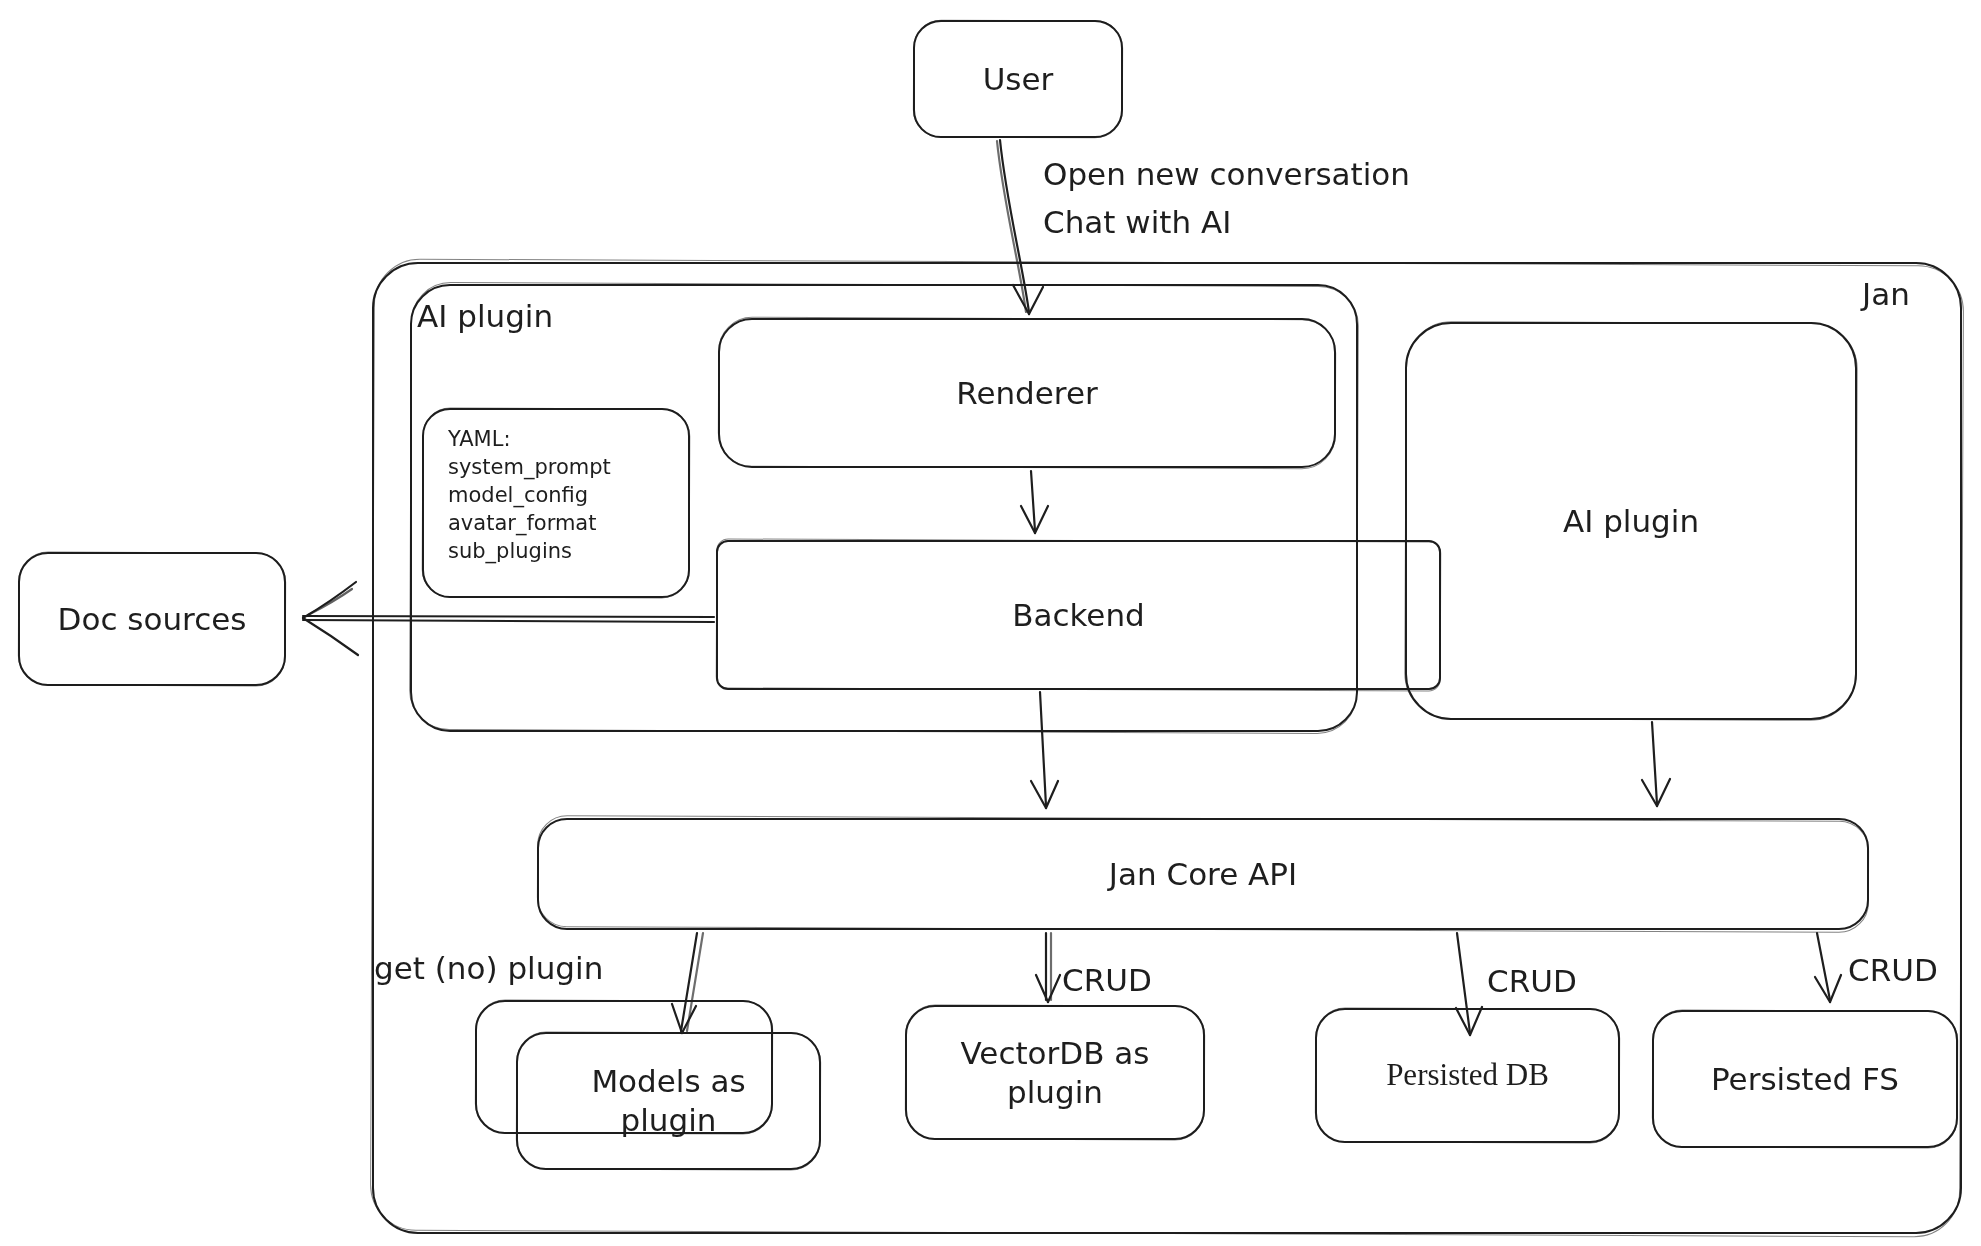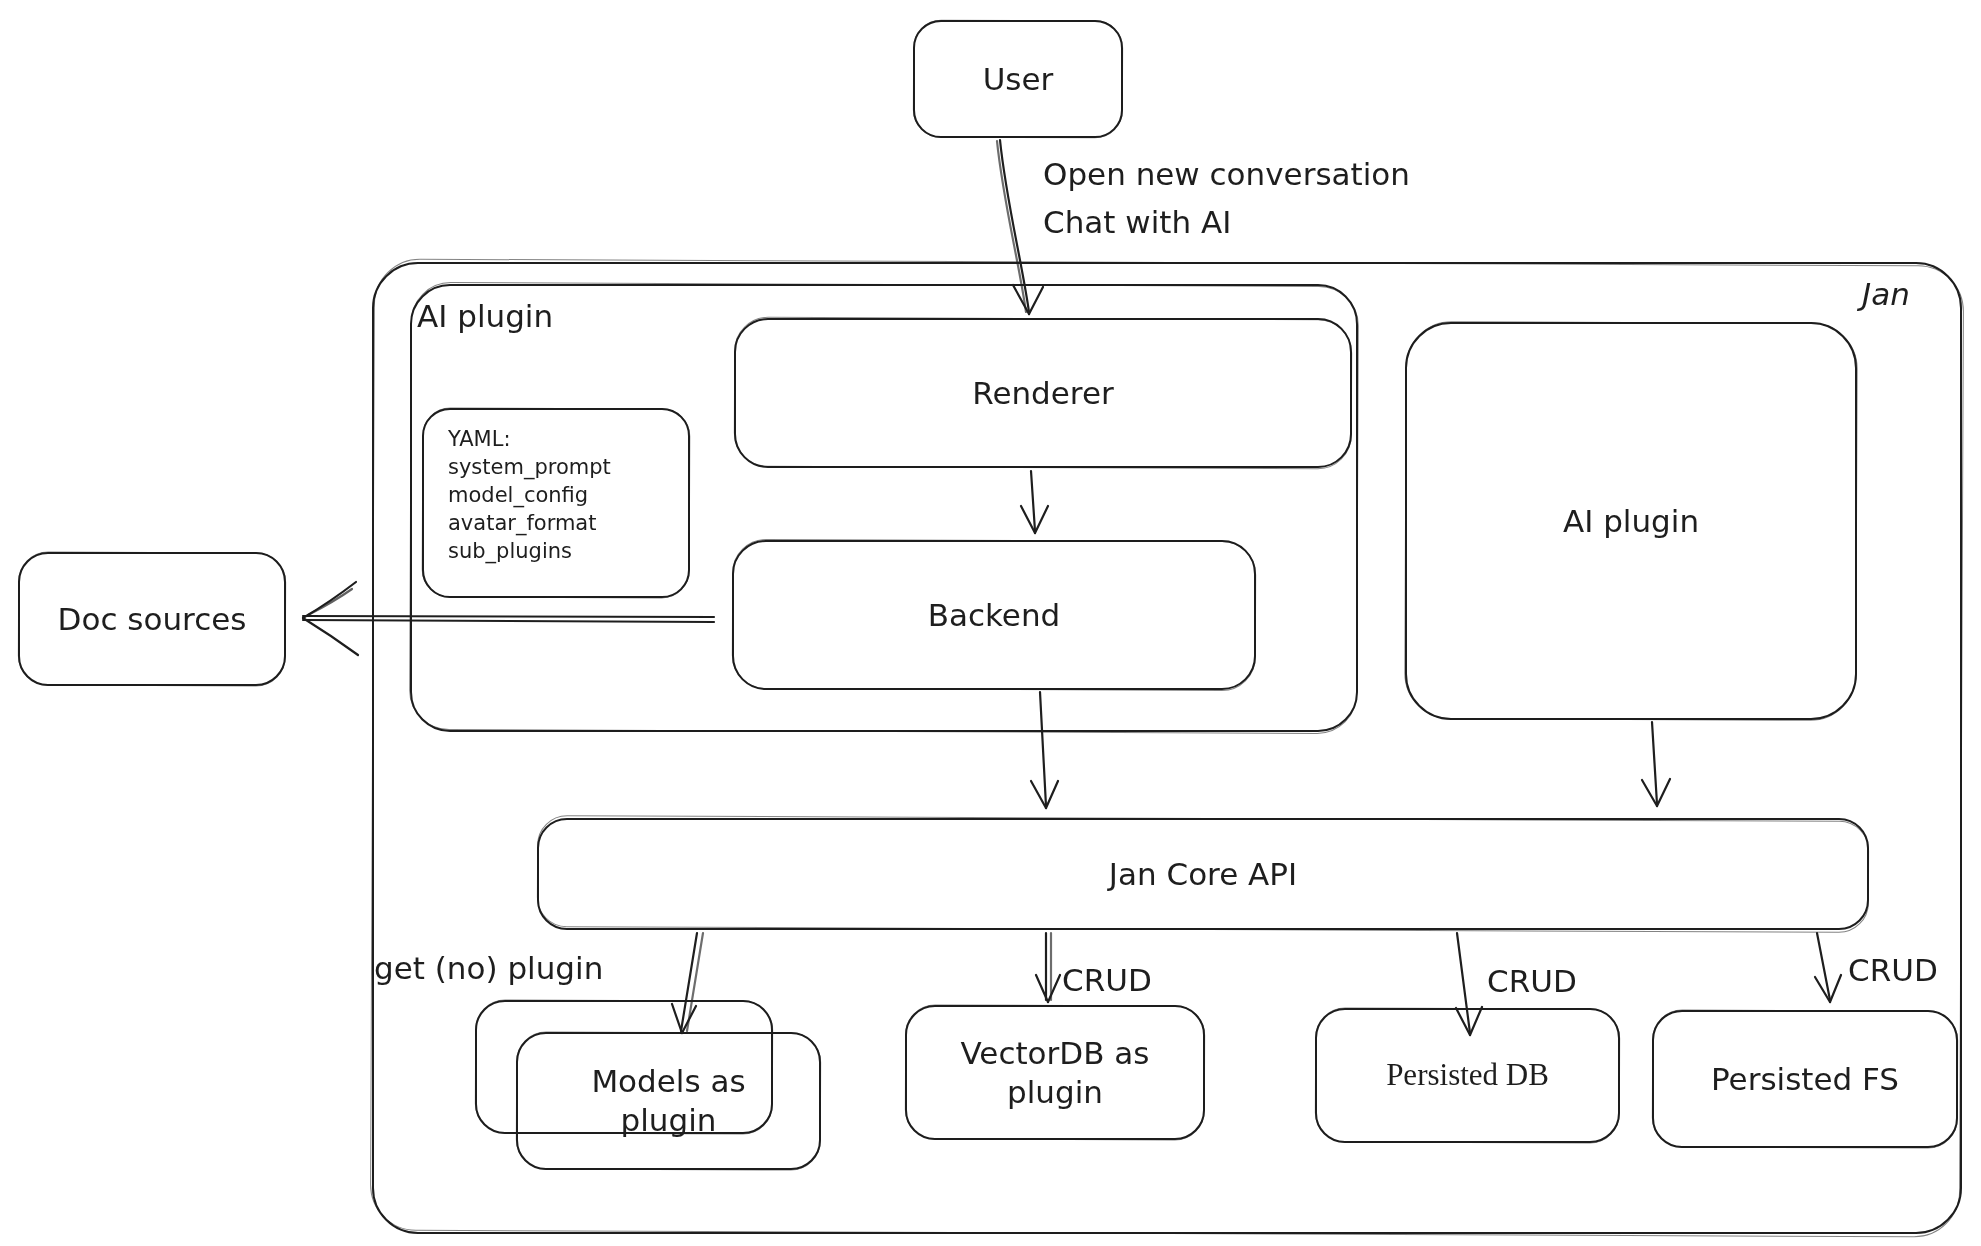--- a/index.html
+++ b/index.html
@@ -12,24 +12,24 @@
   .box{
     position:absolute;box-sizing:border-box;background:transparent;
     border:2.3px solid #1e1e1e;display:flex;align-items:center;justify-content:center;
     text-align:center;font-size:31px;line-height:1.25;z-index:1;
   }
   
   .box::before{
     content:"";position:absolute;inset:-2px;border:1.3px solid rgba(30,30,30,.55);
     border-radius:inherit;transform:rotate(.25deg);pointer-events:none;
   }
-  .r28{border-radius:28px;} .r30{border-radius:30px;} .r34{border-radius:34px;margin-left:16px;}
+  .r28{border-radius:28px;} .r30{border-radius:30px;} .r34{border-radius:34px;}
   .r40{border-radius:40px;} .r46{border-radius:46px;}
   .edge-label{position:absolute;font-size:31px;white-space:nowrap;z-index:3;}
-  .corner-label{position:absolute;font-size:31px;white-space:nowrap;z-index:3;font-style:italic;}
+  .corner-label{position:absolute;font-size:31px;white-space:nowrap;z-index:3;}
   .group-label{position:absolute;font-size:31px;white-space:nowrap;z-index:3;}
   .note{
     flex-direction:column;align-items:flex-start;justify-content:flex-start;
     padding:16px 14px 10px 24px;font-size:21px;line-height:1.33;text-align:left;
   }
   .note div{white-space:nowrap;}
   .wrap{padding:0 34px;}
 </style>
 </head>
 <body>
@@ -41,21 +41,21 @@
   <div class="box r40" style="left:410px;top:284px;width:948px;height:448px;"></div>
 
   <div class="box r28" style="left:913px;top:20px;width:210px;height:118px;">
     <span>User</span>
   </div>
 
   <div class="box r34" style="left:718px;top:318px;width:618px;height:150px;">
     <span>Renderer</span>
   </div>
 
-  <div class="box r34" style="left:716px;top:540px;width:524px;height:150px;">
+  <div class="box r34" style="left:716px;top:540px;width:725px;height:150px;border-radius:12px;">
     <span>Backend</span>
   </div>
 
   <div class="box r28 note" style="left:422px;top:408px;width:268px;height:190px;">
     <div>YAML:</div>
     <div>system_prompt</div>
     <div>model_config</div>
     <div>avatar_format</div>
     <div>sub_plugins</div>
   </div>

